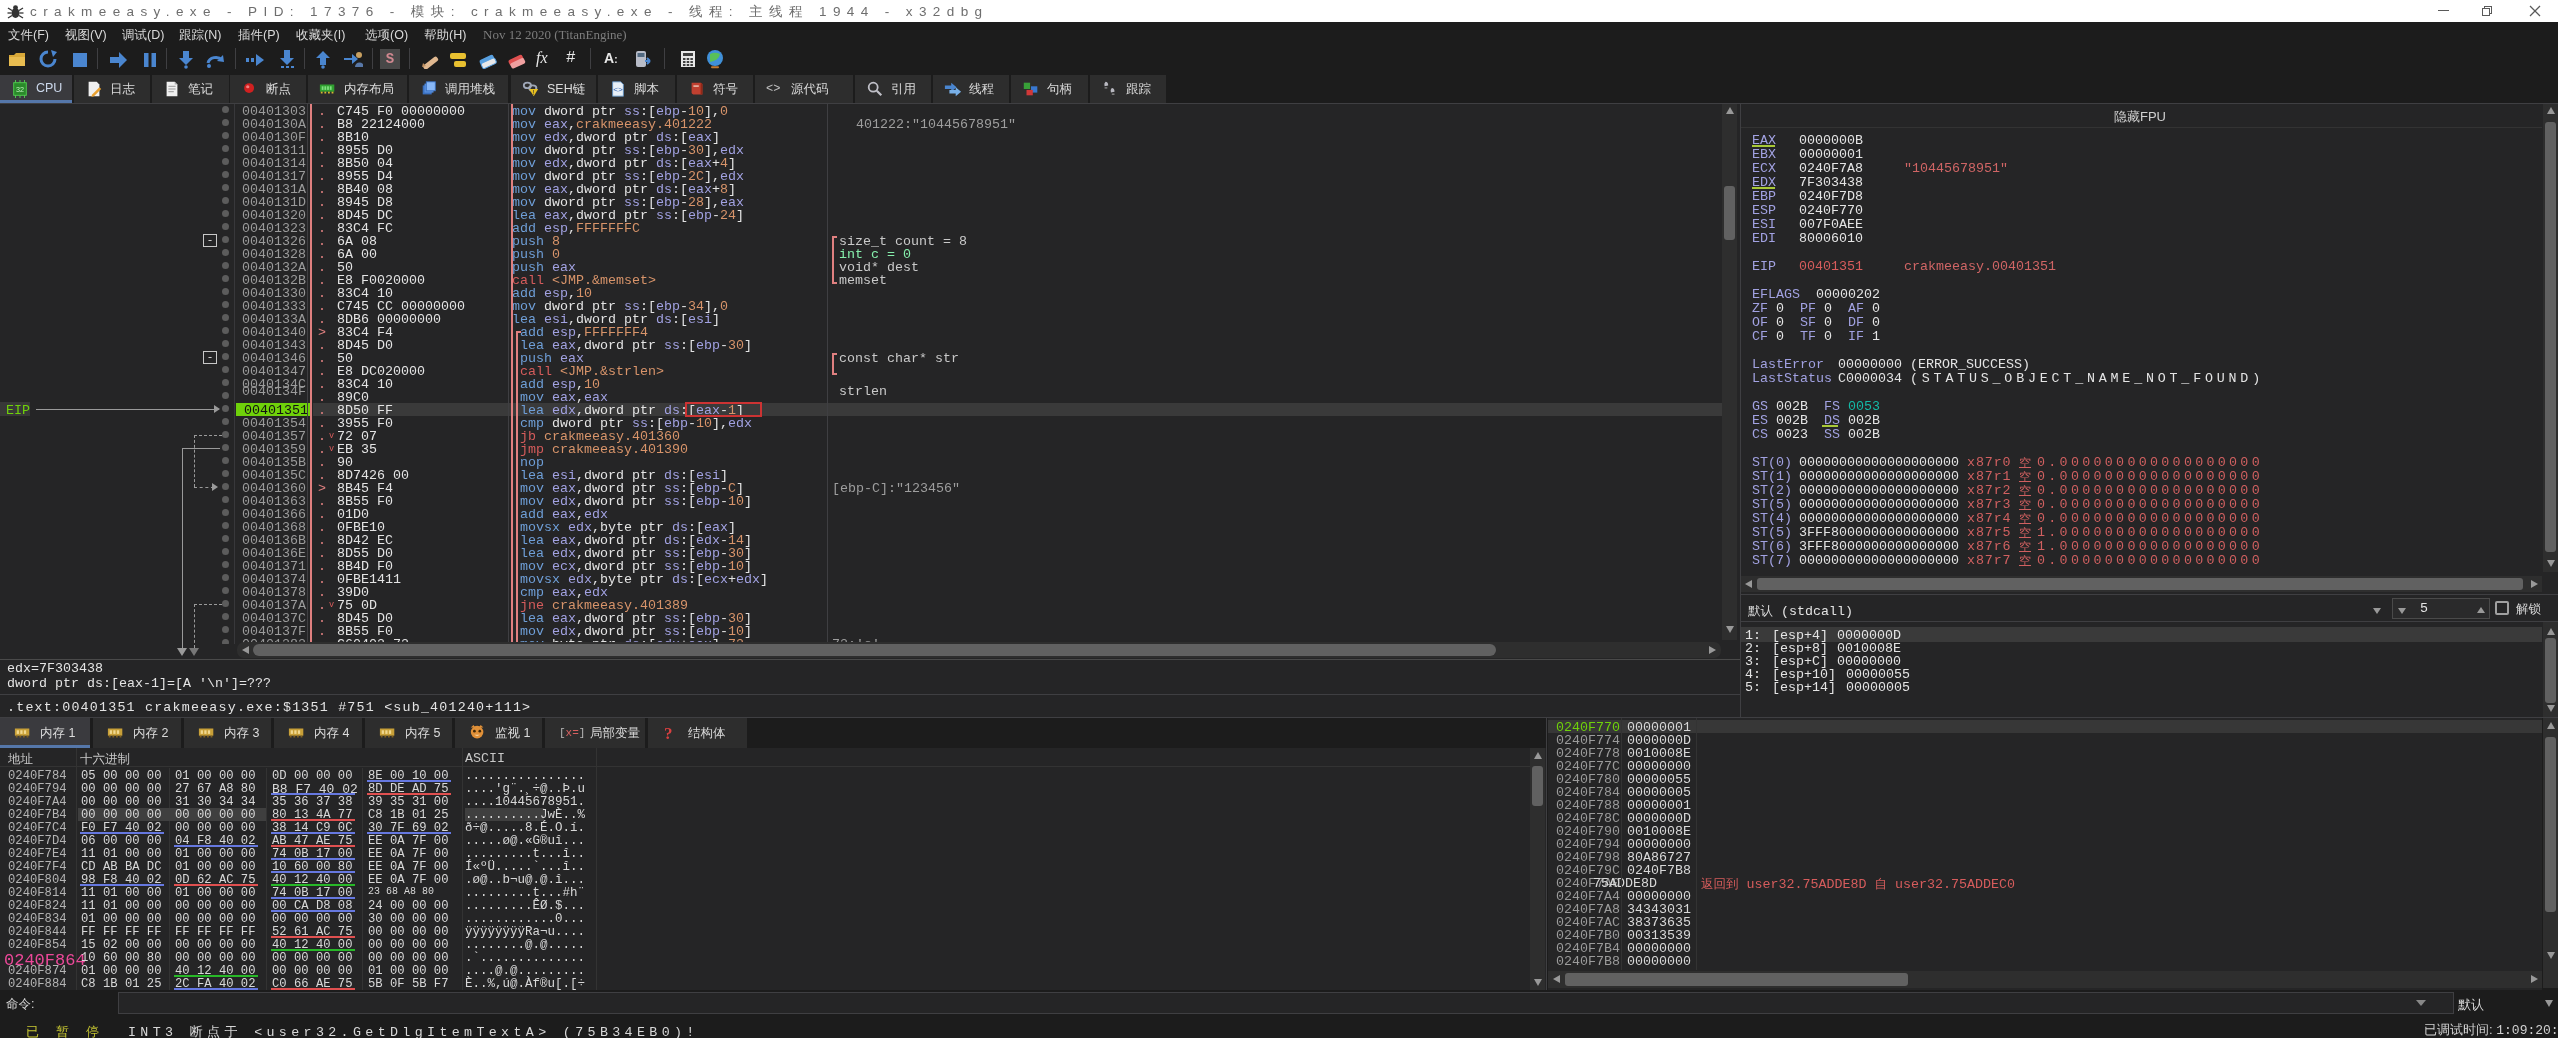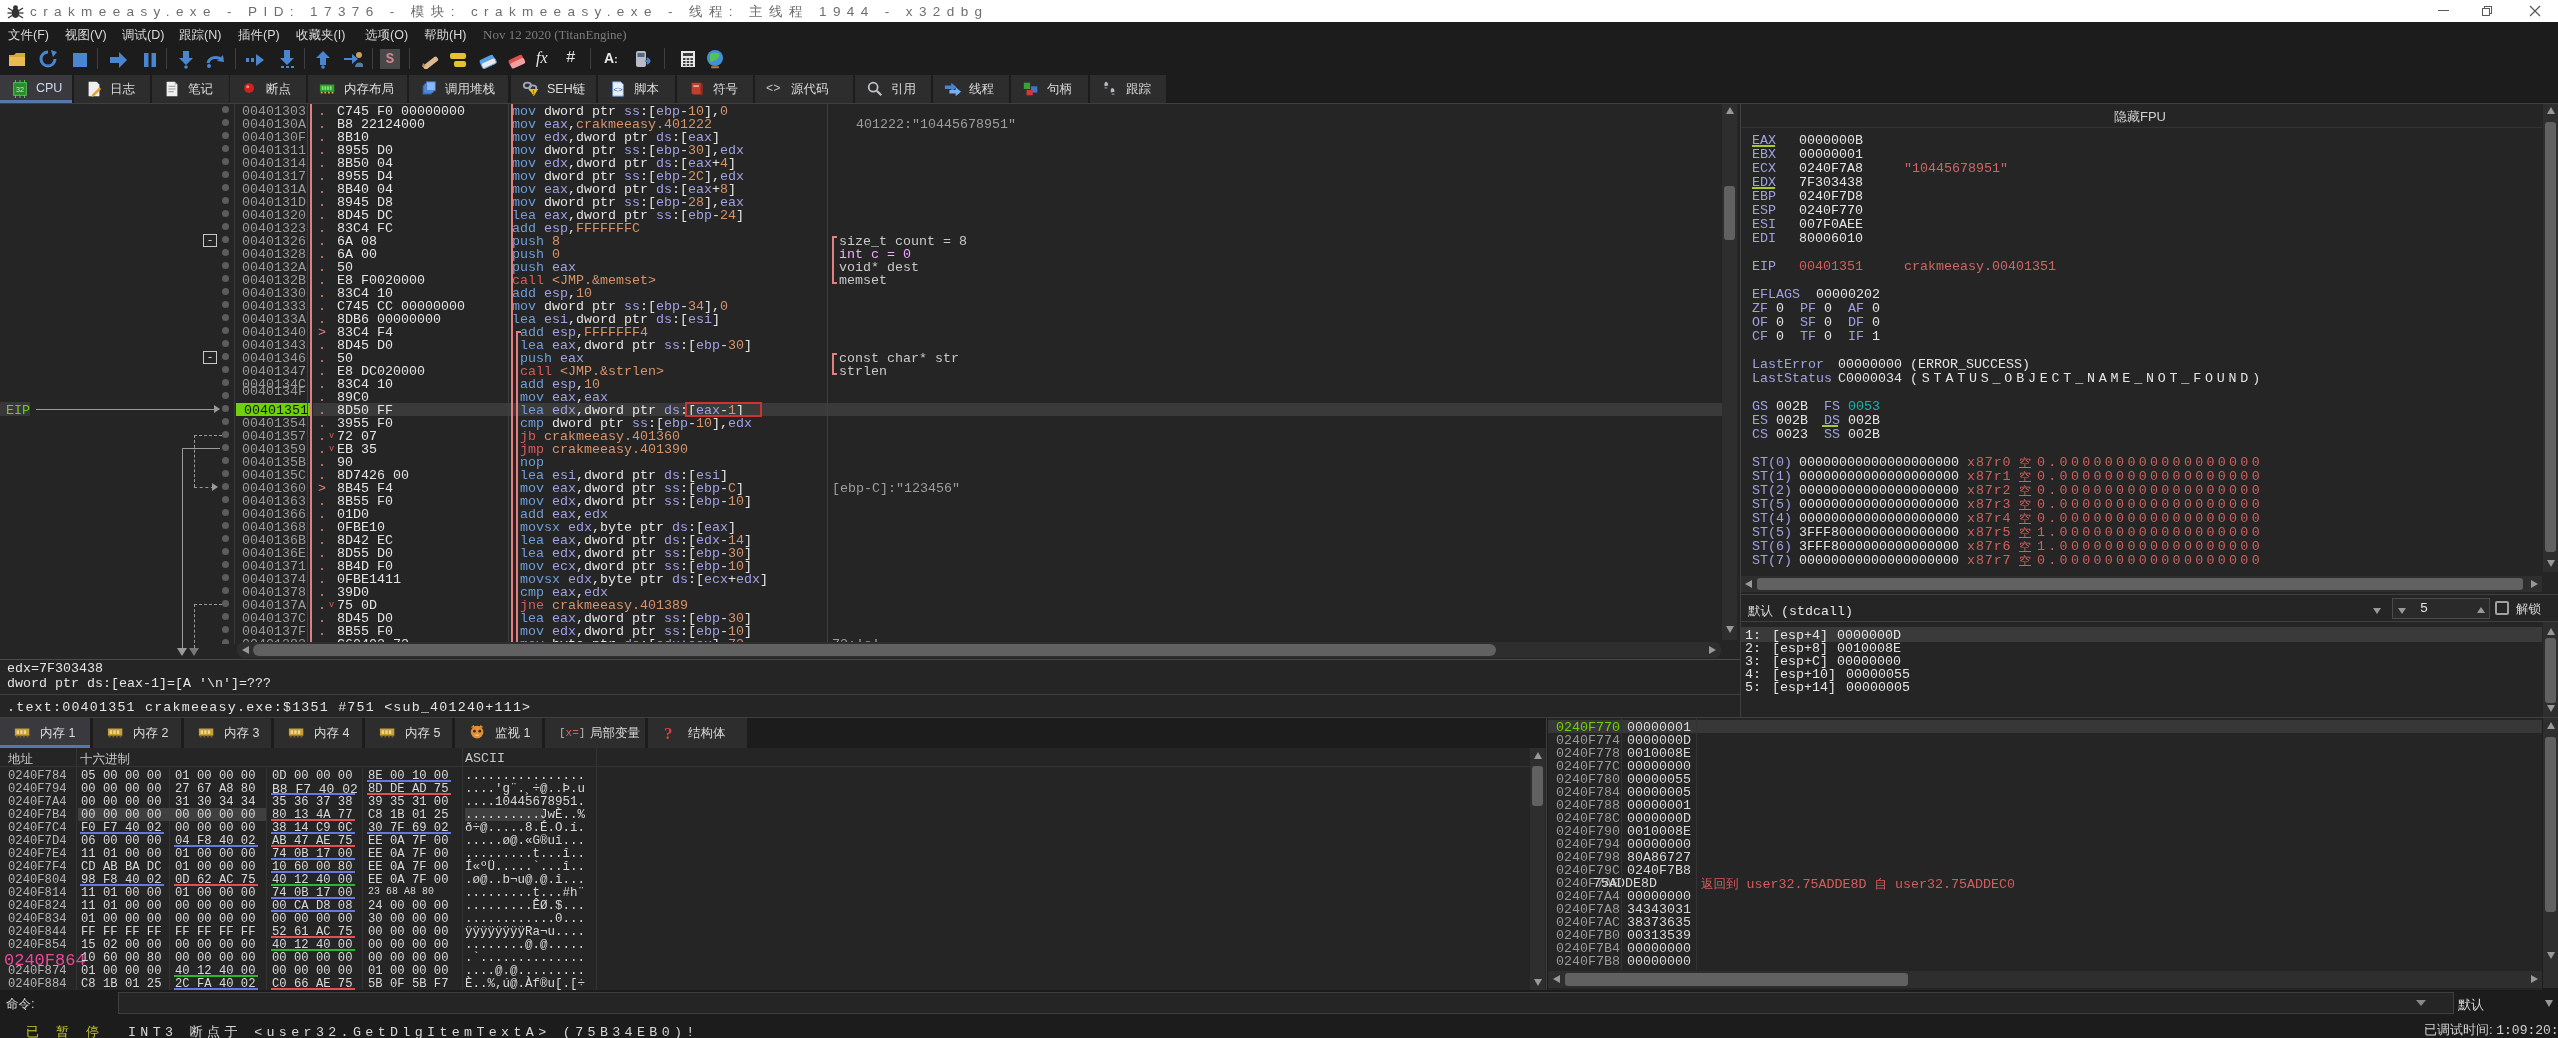--- a/index.html
+++ b/index.html
@@ -287,21 +287,21 @@
 <div class="a" style="left:337px;top:52px;color:#e4e4e4">8B50 04</div>
 <div class="a" style="left:512px;top:52px"><i style="color:#6f9fd8">mov</i><i style="color:#e4e4e4"> </i><i style="color:#a2a2e2">edx</i>,dword ptr <i style="color:#a2a2e2">ds</i>:[<i style="color:#a2a2e2">eax</i>+<i style="color:#d8946a">4</i>]</div>
 <div class="dot" style="left:222px;top:67px"></div>
 <div class="a" style="left:242px;top:65px;color:#9b9b9b">00401317</div>
 <div class="a" style="left:318px;top:65px;color:#e08080">.</div>
 <div class="a" style="left:337px;top:65px;color:#e4e4e4">8955 D4</div>
 <div class="a" style="left:512px;top:65px"><i style="color:#6f9fd8">mov</i><i style="color:#e4e4e4"> </i>dword ptr <i style="color:#a2a2e2">ss</i>:[<i style="color:#a2a2e2">ebp</i>-<i style="color:#d8946a">2C</i>],<i style="color:#a2a2e2">edx</i></div>
 <div class="dot" style="left:222px;top:80px"></div>
 <div class="a" style="left:242px;top:78px;color:#9b9b9b">0040131A</div>
 <div class="a" style="left:318px;top:78px;color:#e08080">.</div>
-<div class="a" style="left:337px;top:78px;color:#e4e4e4">8B40 04</div>
+<div class="a" style="left:337px;top:78px;color:#e4e4e4">8B40 08</div>
 <div class="a" style="left:512px;top:78px"><i style="color:#6f9fd8">mov</i><i style="color:#e4e4e4"> </i><i style="color:#a2a2e2">eax</i>,dword ptr <i style="color:#a2a2e2">ds</i>:[<i style="color:#a2a2e2">eax</i>+<i style="color:#d8946a">8</i>]</div>
 <div class="dot" style="left:222px;top:93px"></div>
 <div class="a" style="left:242px;top:91px;color:#9b9b9b">0040131D</div>
 <div class="a" style="left:318px;top:91px;color:#e08080">.</div>
 <div class="a" style="left:337px;top:91px;color:#e4e4e4">8945 D8</div>
 <div class="a" style="left:512px;top:91px"><i style="color:#6f9fd8">mov</i><i style="color:#e4e4e4"> </i>dword ptr <i style="color:#a2a2e2">ss</i>:[<i style="color:#a2a2e2">ebp</i>-<i style="color:#d8946a">28</i>],<i style="color:#a2a2e2">eax</i></div>
 <div class="dot" style="left:222px;top:106px"></div>
 <div class="a" style="left:242px;top:104px;color:#9b9b9b">00401320</div>
 <div class="a" style="left:318px;top:104px;color:#e08080">.</div>
 <div class="a" style="left:337px;top:104px;color:#e4e4e4">8D45 DC</div>
@@ -487,28 +487,28 @@
 <div class="a" style="left:685px;top:402px;width:77px;height:15px;border:2px solid #c33"></div>
 <div class="a" style="left:203px;top:234px;width:14px;height:13px;border:1px solid #c8c8c8;color:#e8e8e8;font-size:11px;line-height:11px;text-align:center">-</div>
 <div class="a" style="left:203px;top:351px;width:14px;height:13px;border:1px solid #c8c8c8;color:#e8e8e8;font-size:11px;line-height:11px;text-align:center">-</div>
 <div class="a" style="left:856px;top:117px;color:#9e9e9e">401222:"10445678951"</div>
 <div class="a" style="left:832px;top:481px;color:#9e9e9e">[ebp-C]:"123456"</div>
 <div class="a" style="left:832px;top:637px;color:#9e9e9e">73:'s'</div>
 <div class="a" style="left:832px;top:236px;width:2px;height:47px;background:#e08080"></div>
 <div class="a" style="left:832px;top:236px;width:5px;height:2px;background:#e08080"></div>
 <div class="a" style="left:832px;top:282px;width:5px;height:2px;background:#e08080"></div>
 <div class="a" style="left:839px;top:234px;color:#c9c9c9">size_t count = 8</div>
-<div class="a" style="left:839px;top:247px;color:#f0abfc">int c = 0</div>
+<div class="a" style="left:839px;top:247px;color:#86efac">int c = 0</div>
 <div class="a" style="left:839px;top:260px;color:#c9c9c9">void* dest</div>
 <div class="a" style="left:839px;top:273px;color:#c9c9c9">memset</div>
 <div class="a" style="left:832px;top:353px;width:2px;height:21px;background:#e08080"></div>
 <div class="a" style="left:832px;top:353px;width:5px;height:2px;background:#e08080"></div>
 <div class="a" style="left:832px;top:373px;width:5px;height:2px;background:#e08080"></div>
 <div class="a" style="left:839px;top:351px;color:#c9c9c9">const char* str</div>
-<div class="a" style="left:839px;top:364px;color:#c9c9c9">strlen</div>
+<div class="a" style="left:839px;top:384px;color:#c9c9c9">strlen</div>
 <div class="a" style="left:0;top:402px;width:30px;height:14px;background:#383838"></div>
 <div class="a" style="left:6px;top:403px;color:#6fd10a">EIP</div>
 <div class="a" style="left:36px;top:409px;width:183px;height:1px;background:#9a9a9a"></div>
 <div class="tri" style="left:214px;top:405px;border-left:6px solid #9a9a9a;border-top:4px solid transparent;border-bottom:4px solid transparent"></div>
 <div class="a" style="left:194px;top:435px;width:28px;height:0;border-top:1px dashed #9a9a9a"></div>
 <div class="a" style="left:194px;top:435px;width:0;height:52px;border-left:1px dashed #9a9a9a"></div>
 <div class="a" style="left:194px;top:487px;width:20px;height:0;border-top:1px dashed #9a9a9a"></div>
 <div class="tri" style="left:212px;top:483px;border-left:6px solid #9a9a9a;border-top:4px solid transparent;border-bottom:4px solid transparent"></div>
 <div class="a" style="left:182px;top:448px;width:38px;height:0;border-top:1px solid #9a9a9a"></div>
 <div class="a" style="left:182px;top:448px;width:0;height:200px;border-left:1px solid #9a9a9a"></div>

